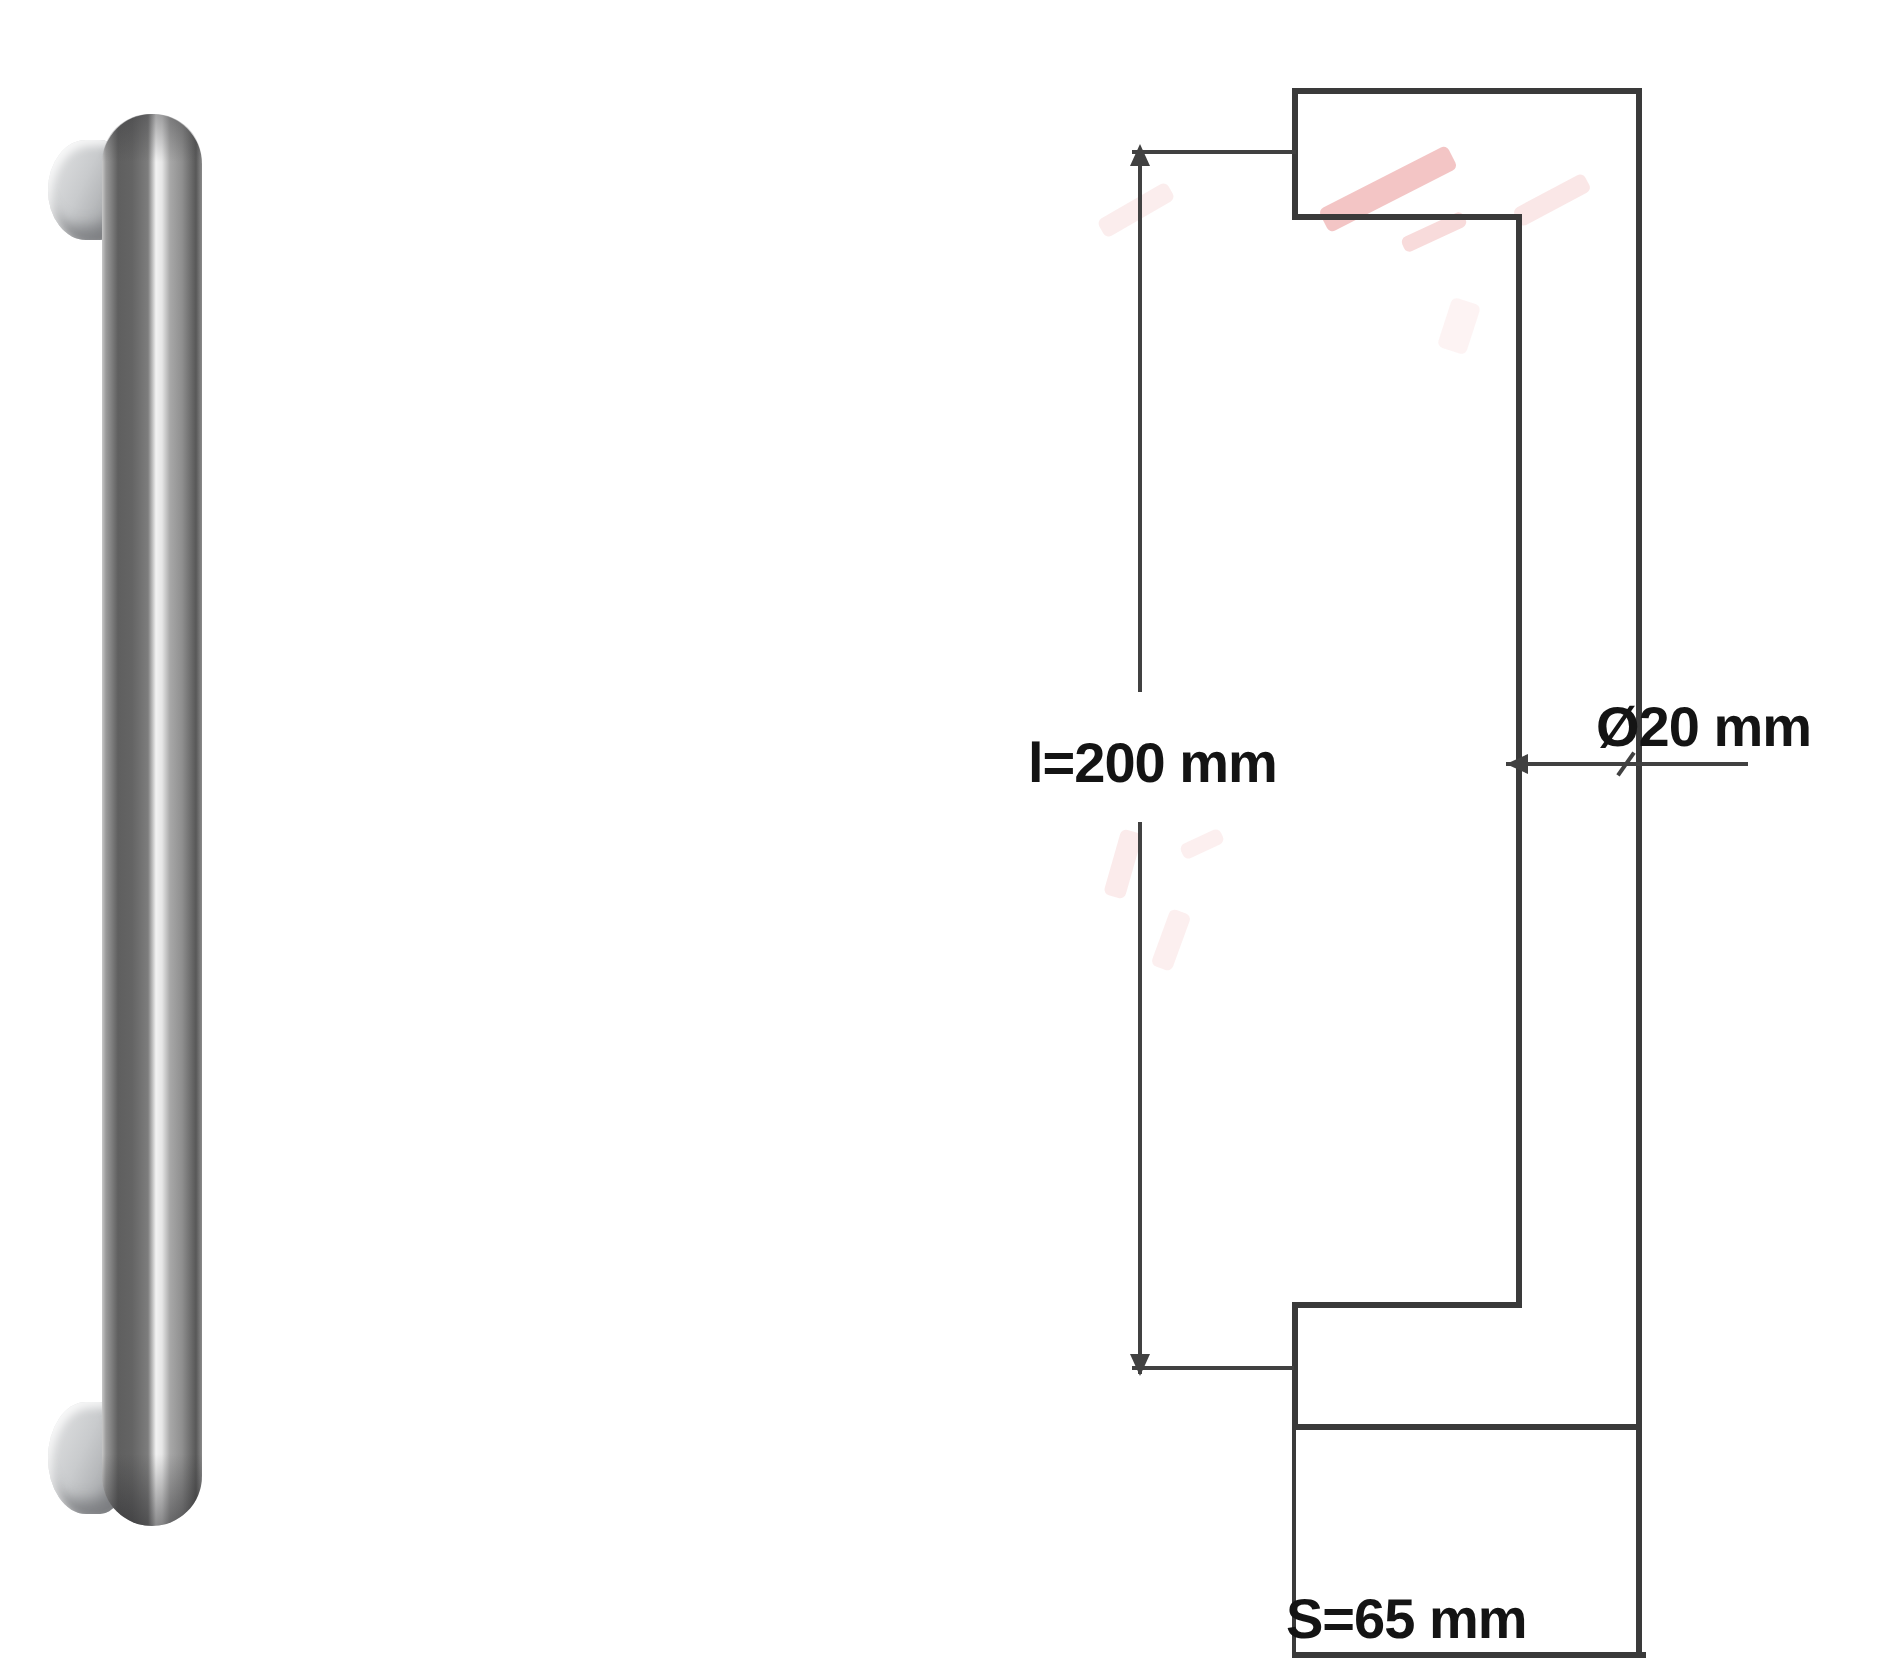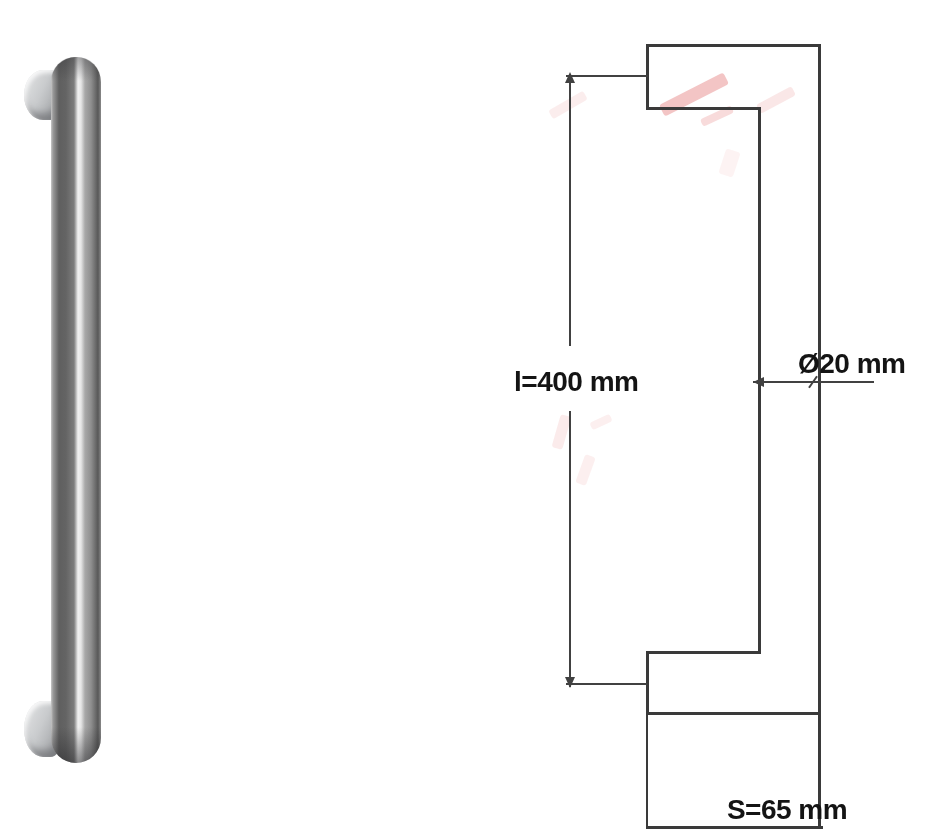--- a/index.html
+++ b/index.html
@@ -90,18 +90,18 @@
     <div class="dln" style="left:569px;top:75px;width:2px;height:271px;"></div>
     <div class="dln" style="left:569px;top:411px;width:2px;height:276px;"></div>
     <div class="dln" style="left:566px;top:683px;width:81px;height:2px;"></div>
     <div class="tri up" style="left:565px;top:72px;"></div>
     <div class="tri down" style="left:565px;top:677px;"></div>
 
     <div class="dln" style="left:753px;top:381px;width:121px;height:2px;"></div>
     <div class="tri left" style="left:753px;top:377px;"></div>
     <div class="tick" style="left:812px;top:375px;"></div>
 
-    <div class="dim-label" style="left:514px;top:368px;">l=400 mm</div>
+    <div class="dim-label" style="left:514px;top:368px;">l=200 mm</div>
     <div class="dim-label" style="left:798px;top:350px;">Ø20 mm</div>
-    <div class="dim-label" style="left:676px;top:796px;width:172px;text-align:center;padding-left:25px;">S=65 mm</div>
+    <div class="dim-label" style="left:618px;top:796px;width:172px;text-align:left;padding-left:25px;">S=65 mm</div>
   </div>
 
 </div>
 
 </body></html>

